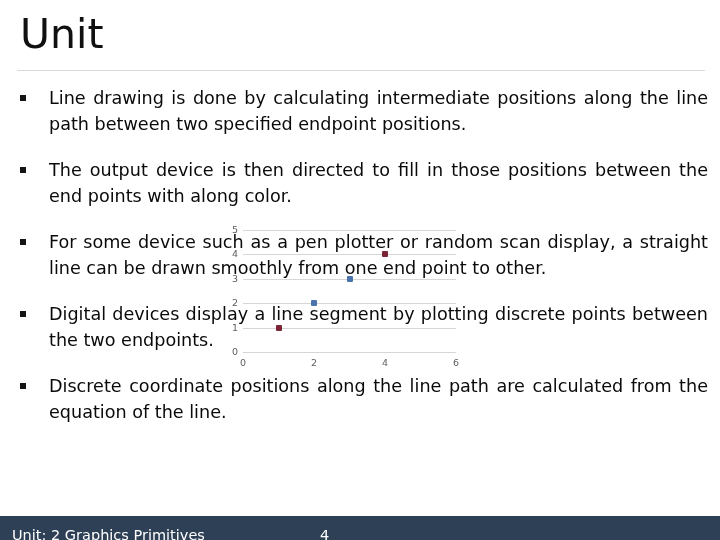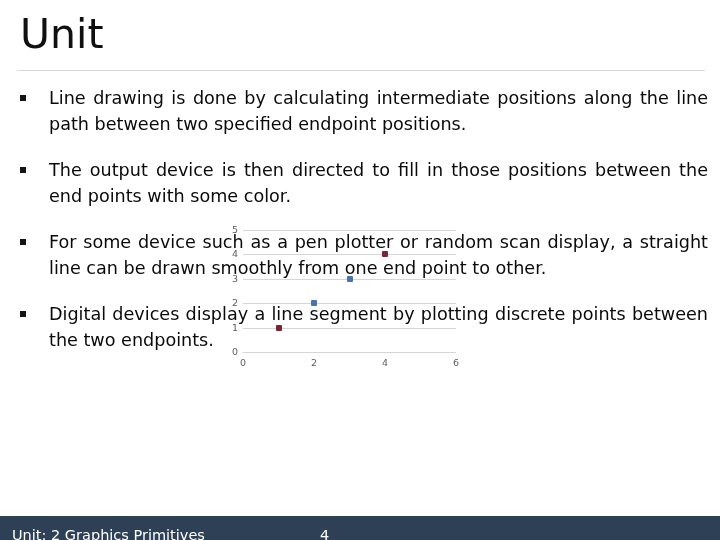--- a/index.html
+++ b/index.html
@@ -193,33 +193,37 @@
 
   <div class="body-area">
 
     <div class="bullet b0">
       <span class="marker"></span>
       <span class="btext">Line drawing is done by calculating intermediate positions along the line path between two specified endpoint positions.</span>
     </div>
 
     <div class="bullet b1">
       <span class="marker"></span>
-      <span class="btext">The output device is then directed to fill in those positions between the end points with some color.</span>
+      <span class="btext">The output device is then directed to fill in those positions between the end points with along color.</span>
     </div>
 
     <div class="bullet b3">
       <span class="marker"></span>
       <span class="btext">Digital devices display a line segment by plotting discrete points between the two endpoints.</span>
     </div>
 
     <div class="bullet b2">
       <span class="marker"></span>
       <span class="btext">For some device such as a pen plotter or random scan display, a straight line can be drawn smoothly from one end point to other.</span>
     </div>
 
+    <div class="bullet b4">
+      <span class="marker"></span>
+      <span class="btext">Discrete coordinate positions along the line path are calculated from the equation of the line.</span>
+    </div>
 
   </div>
 
   <div class="chart">
     <div class="plot" id="plot">
         <div class="gridline" style="top: 122px; background: rgb(214, 214, 214);"></div>
         <div class="ytick" style="top: 122px;">
           <span class="ylabel" style="color: rgb(94, 94, 94);">0</span>
         </div>
         <div class="gridline" style="top: 97.6px; background: rgb(214, 214, 214);"></div>

